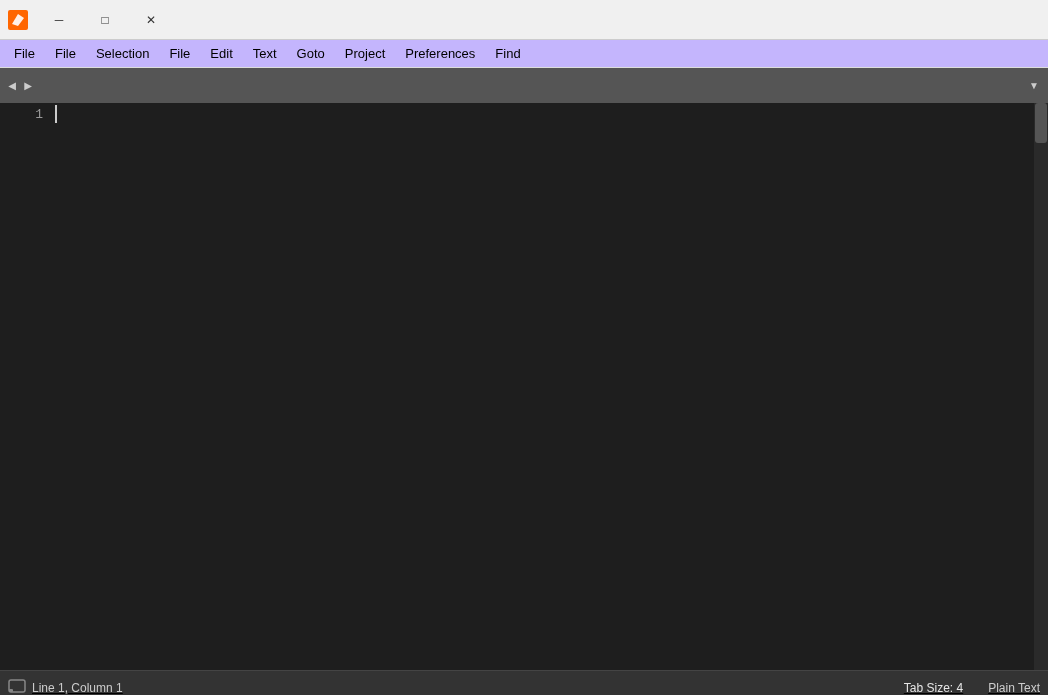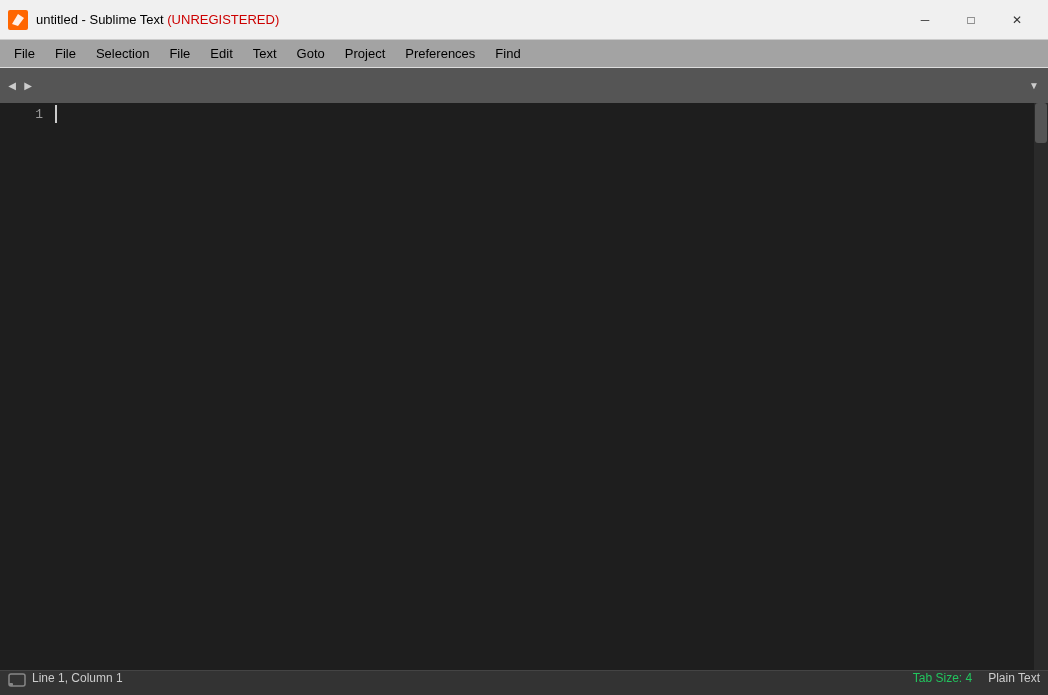--- a/index.html
+++ b/index.html
@@ -61,21 +61,21 @@
       display: flex;
       align-items: center;
       justify-content: center;
       font-size: 12px;
       color: #333;
     }
 
     
     #menu-bar {
       height: 28px;
-      background: #a3a3a3;
+      background: #c4b5fd;
       display: flex;
       align-items: center;
       padding: 0 4px;
       border-bottom: 1px solid #ddd;
       flex-shrink: 0;
     }
 
     .menu-item {
       padding: 3px 10px;
       font-size: 13px;
@@ -199,24 +199,25 @@
       height: 40px;
       background: #555;
       border-radius: 3px;
     }
 
     
     #status-bar {
       height: 25px;
       background: #333333;
       display: flex;
-      align-items: flex-start;
+      align-items: flex-end;
       padding: 0 8px;
       flex-shrink: 0;
       border-top: 1px solid #444;
+      text-decoration: underline;
     }
 
     #status-icon {
       width: 18px;
       height: 18px;
       margin-right: 6px;
       opacity: 0.7;
     }
 
     #status-position {
@@ -226,43 +227,41 @@
     }
 
     #status-right {
       display: flex;
       gap: 16px;
       align-items: center;
     }
 
     #status-tab-size {
       font-size: 12px;
-      color: #22c55e;
+      color: #e5e5e5;
       cursor: pointer;
     }
 
     #status-syntax {
       font-size: 12px;
       color: #ccc;
       cursor: pointer;
+      margin-left: 9px;
     }
   </style>
 </head>
 <body>
 
 <div id="title-bar">
   <div id="app-icon">
     <svg width="20" height="20" viewBox="0 0 20 20">
       <rect width="20" height="20" fill="#ff6600" rx="2"></rect>
       <path d="M4 14 L10 4 L16 8 L10 16 Z" fill="white" opacity="0.9"></path>
     </svg>
   </div>
-  <span id="title-text">
-    <span>untitled - Sublime Text </span><span class="unregistered">(UNREGISTERED)</span>
-  </span>
   <div id="window-controls">
     <button class="win-btn">─</button>
     <button class="win-btn">□</button>
     <button class="win-btn close">✕</button>
   </div>
 </div>
 
 <div id="menu-bar">
   <span class="menu-item">File</span>
   <span class="menu-item">File</span>

